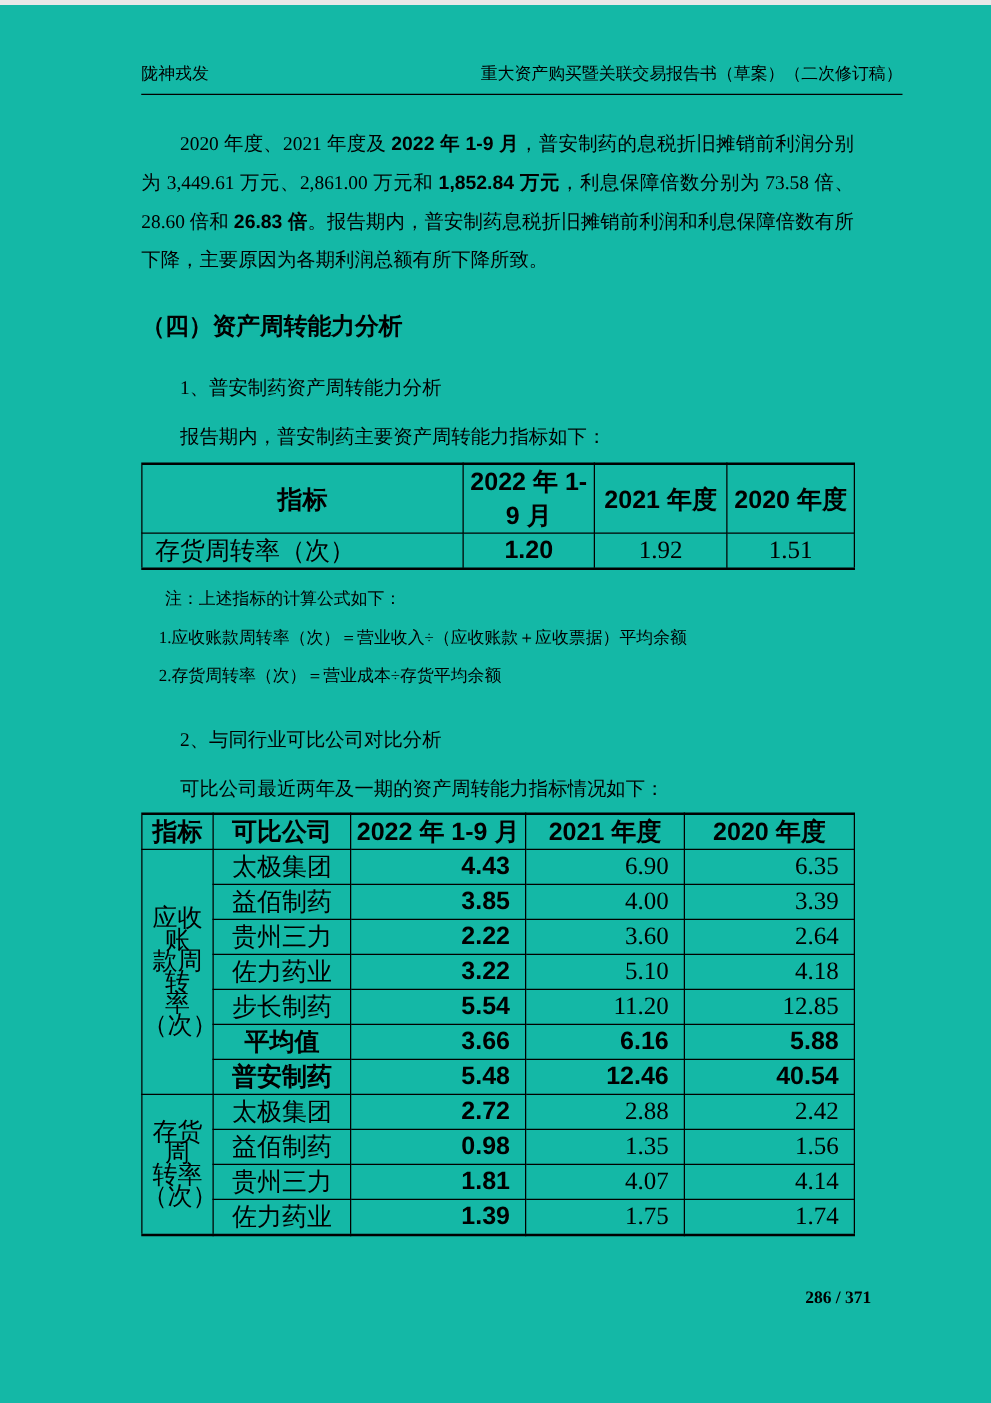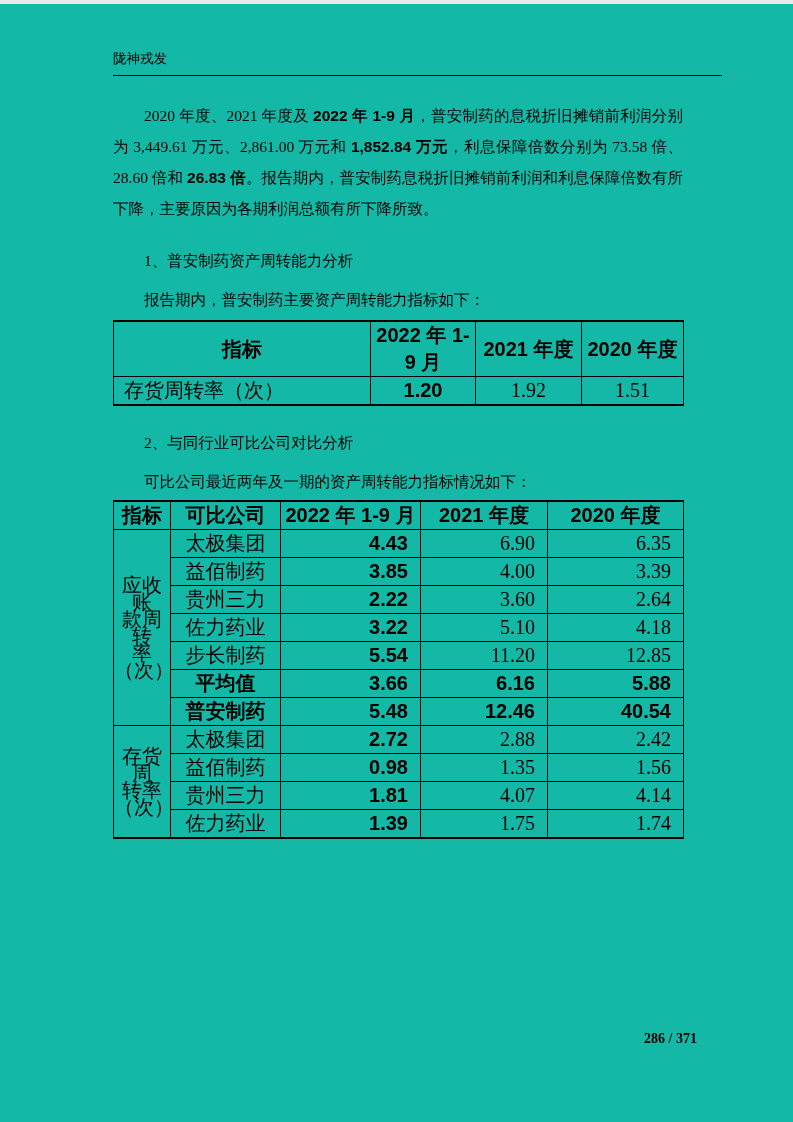--- a/index.html
+++ b/index.html
@@ -60,26 +60,28 @@
     font-size:14px; font-weight:700; text-align:right;
   }
 </style>
 </head>
 <body>
 
 <div class="page">
 
   <div class="hdr">
     <span>陇神戎发</span>
+    <span>重大资产购买暨关联交易报告书（草案）（二次修订稿）</span>
   </div>
 
   <div class="content">
 
     <p class="body-p"><span>2020 年度、2021 年度及 </span><span class="b">2022 年 1-9 月</span><span>，普安制药的息税折旧摊销前利润分别为 3,449.61 万元、2,861.00 万元和 </span><span class="b">1,852.84 </span><span class="bi">万元</span><span>，利息保障倍数分别为 73.58 倍、28.60 倍和 </span><span class="b">26.83 倍</span><span>。报告期内，普安制药息税折旧摊销前利润和利息保障倍数有所下降，主要原因为各期利润总额有所下降所致。</span></p>
 
+    <h2 class="h-sec">（四）资产周转能力分析</h2>
 
     <p class="sub">1、普安制药资产周转能力分析</p>
 
     <p class="lead">报告期内，普安制药主要资产周转能力指标如下：</p>
 
     <table class="tbl t1">
       <colgroup>
         <col style="width:257px">
           <col style="width:105px">
           <col style="width:106px">
@@ -96,20 +98,25 @@
       <tbody id="t1-body">
           <tr>
             <td class="lbl">存货周转率（次）</td>
             <td class="val boldcell">1.20</td>
             <td class="val">1.92</td>
             <td class="val">1.51</td>
           </tr>
         </tbody>
     </table>
 
+    <div class="notes">
+      <p class="n-title">注：上述指标的计算公式如下：</p>
+      <p class="n-item">1.应收账款周转率（次）＝营业收入÷（应收账款＋应收票据）平均余额</p>
+      <p class="n-item">2.存货周转率（次）＝营业成本÷存货平均余额</p>
+    </div>
 
 
     <p class="sub">2、与同行业可比公司对比分析</p>
 
     <p class="lead">可比公司最近两年及一期的资产周转能力指标情况如下：</p>
 
     <table class="tbl t2">
       <colgroup>
         <col style="width:57px">
           <col style="width:110px">

